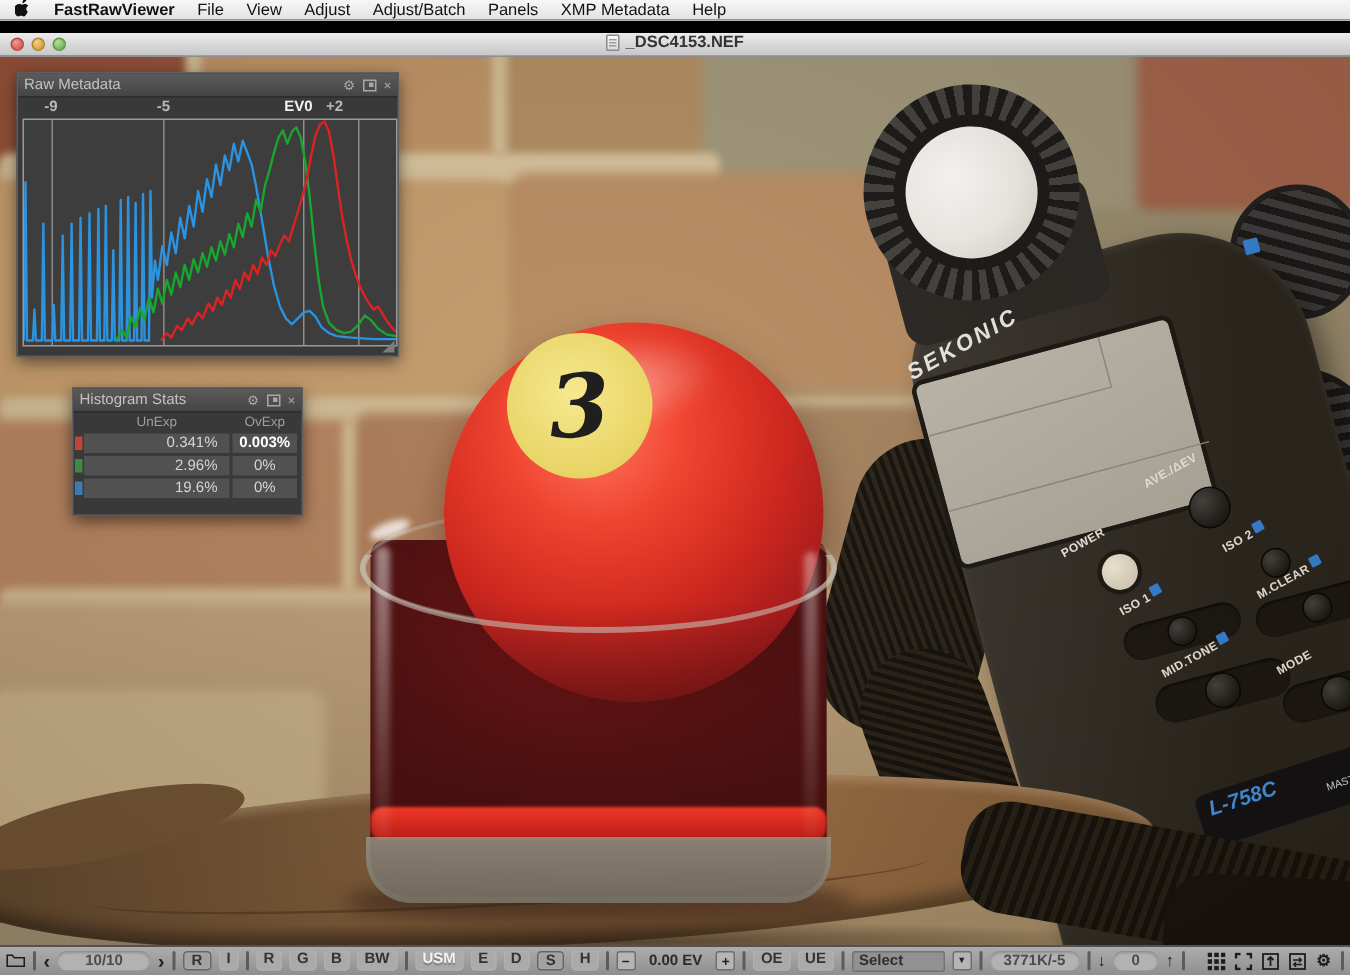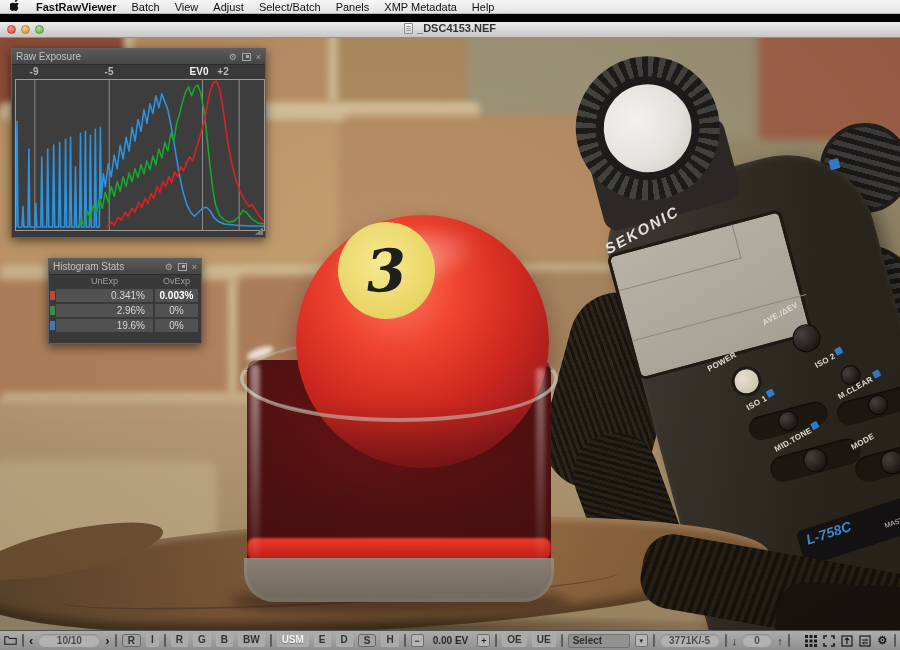--- a/index.html
+++ b/index.html
@@ -101,24 +101,24 @@
 </head>
 <body>
 
 <div class="menu-bar">
   <span class="apple">
     <svg width="11" height="13" viewBox="0 0 14 16">
         <path fill="#111" d="M8.9 1.1c-.7.8-1.7 1.4-2.6 1.3-.1-1 .4-2 .9-2.6C7.8-.9 8.9-1.4 9.8-1.4c.1 1-.3 1.8-.9 2.5zM10.8 9.6c-.3.8-.5 1.1-.9 1.8-.6 1-1.4 2.3-2.5 2.3-.9 0-1.2-.6-2.3-.6s-1.5.6-2.4.6c-1 0-1.8-1.1-2.4-2.1C-1.3 9.2-1.5 5.9.8 4.2c.8-.6 1.8-1 2.8-1 1 0 1.7.6 2.5.6.8 0 1.3-.6 2.5-.6.9 0 1.9.5 2.6 1.3-2.3 1.3-1.9 4.3-.4 5.1z"></path>
       </svg>
   </span>
   <span class="menu-item app-name">FastRawViewer</span>
-  <span class="menu-item">Batch</span>
+  <span class="menu-item">File</span>
   <span class="menu-item">View</span>
   <span class="menu-item">Adjust</span>
-  <span class="menu-item">Select/Batch</span>
+  <span class="menu-item">Adjust/Batch</span>
   <span class="menu-item">Panels</span>
   <span class="menu-item">XMP Metadata</span>
   <span class="menu-item">Help</span>
 </div>
 
 <div class="title-bar">
   <div class="lights">
     <span class="light red"></span>
     <span class="light yellow"></span>
     <span class="light green"></span>
@@ -221,21 +221,21 @@
   <div style="left:246px;top:318px;width:28px;height:10px;background:#fff;border-radius:50%;filter:blur(2px);transform:rotate(-20deg);opacity:.8;"></div>
 
   <div style="left:640px;top:525px;width:300px;height:75px;border-radius:30px;transform:rotate(10deg);background:repeating-linear-gradient(100deg,#0d0b08 0 4px,#1f1a12 4px 8px);"></div>
   <div style="left:775px;top:555px;width:160px;height:100px;border-radius:30px;transform:rotate(3deg);background:#100d0a;"></div>
 
   <div style="left:0;top:0;width:900px;height:600px;background:radial-gradient(ellipse at 45% 40%,rgba(255,240,220,.05),rgba(60,40,20,.14));pointer-events:none;"></div>
 </div>
 
 <div class="panel hist-panel">
   <div class="panel-header">
-    <span class="panel-title">Raw Exposure</span>
+    <span class="panel-title">Raw Metadata</span>
     <span class="panel-icons">
       <span class="p-icon">⚙</span>
       <span class="float-icon"></span>
       <span class="p-icon">×</span>
     </span>
   </div>
   <div class="ev-row">
     <span class="ev-label" style="left:8px;">-9</span>
     <span class="ev-label" style="left:83px;">-5</span>
     <span class="ev-label ev0" style="left:173px;">EV0</span>

